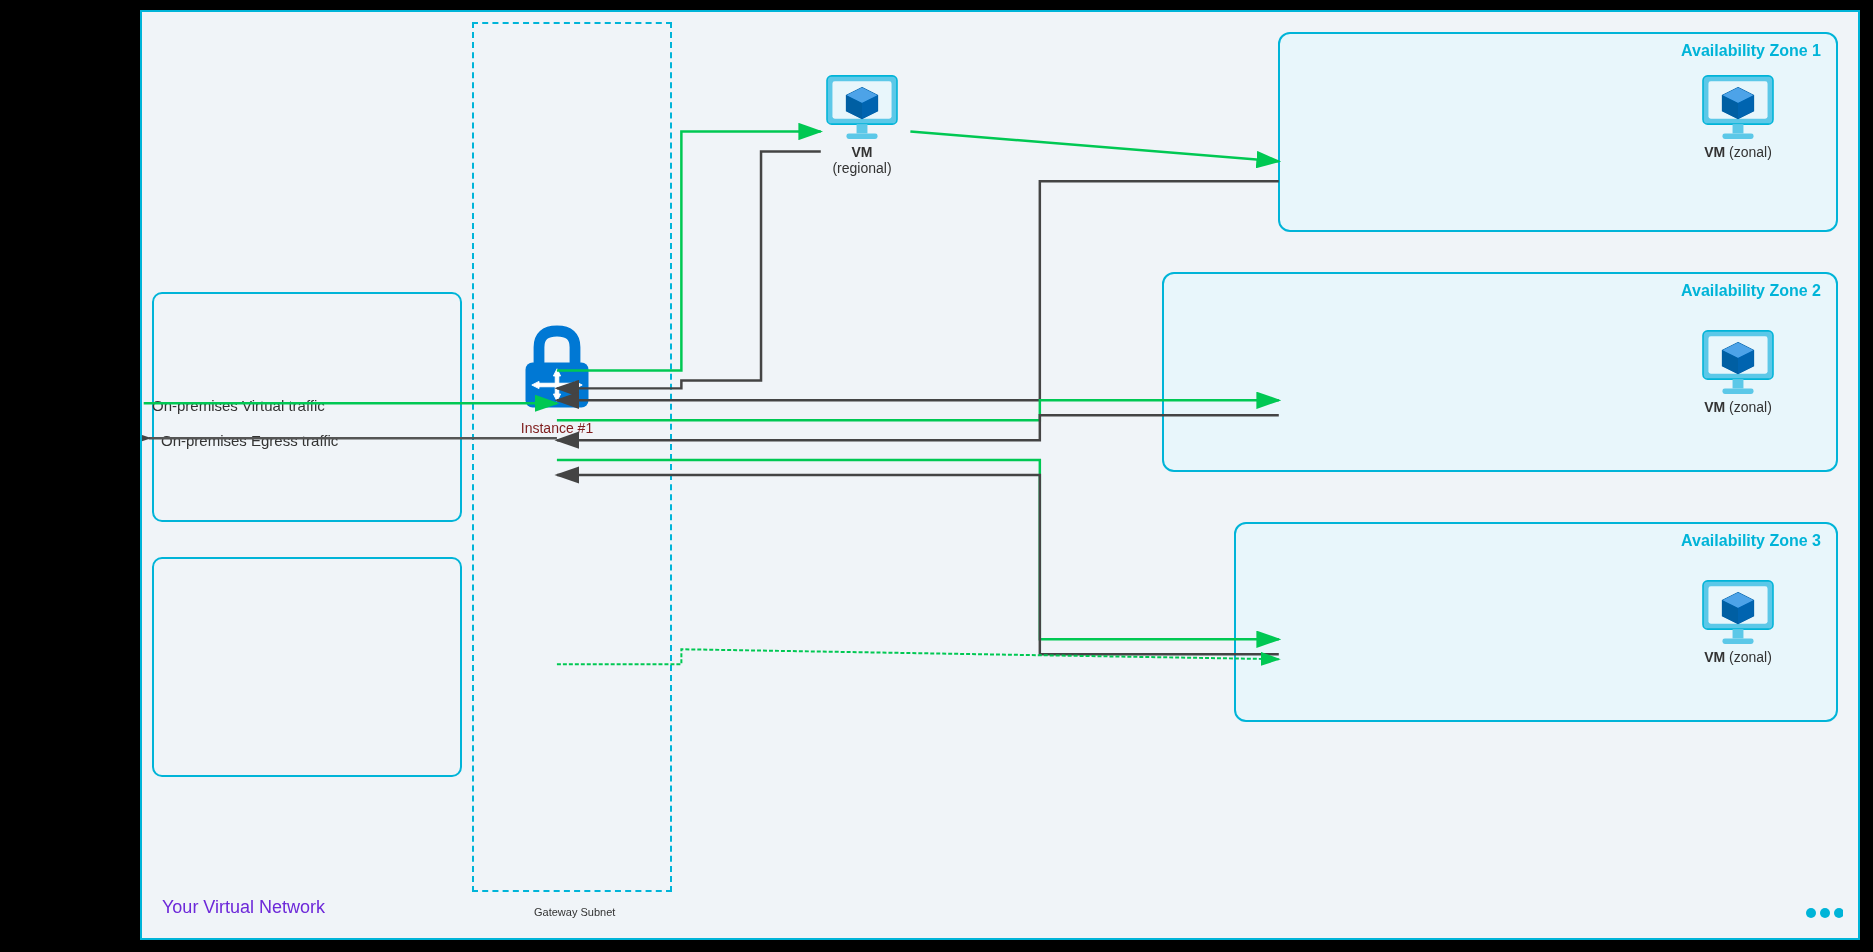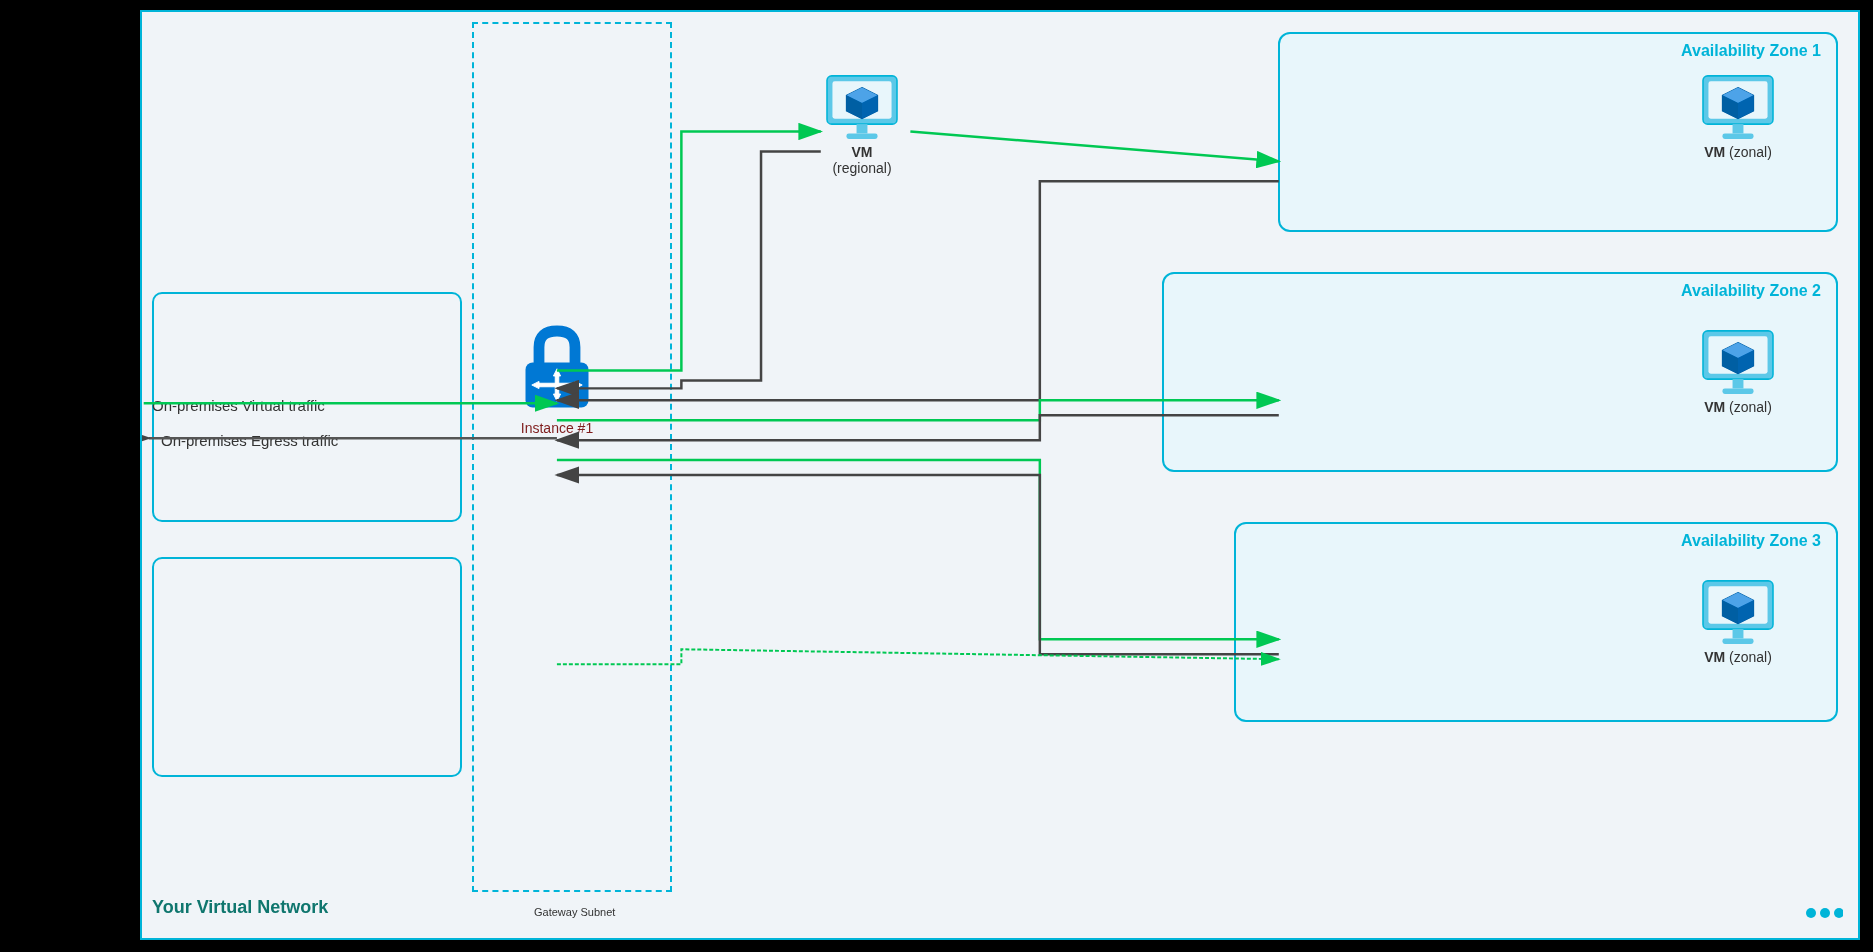--- a/index.html
+++ b/index.html
@@ -52,25 +52,25 @@
       left: 2px;
       top: 420px;
       font-size: 15px;
       color: #333;
       white-space: nowrap;
       margin-left: 17px;
     }
     
     .vnet-label {
       position: absolute;
-      left: 10px;
+      left: 20px;
       bottom: 20px;
       font-size: 18px;
-      font-weight: bold;
-      color: #0f766e;
+      font-weight: normal;
+      color: #6d28d9;
     }
     
     .zone-redundant-label {
       position: absolute;
       left: 335px;
       top: 20px;
       font-size: 14px;
       color: #555;
       text-align: center;
       width: 190px;

